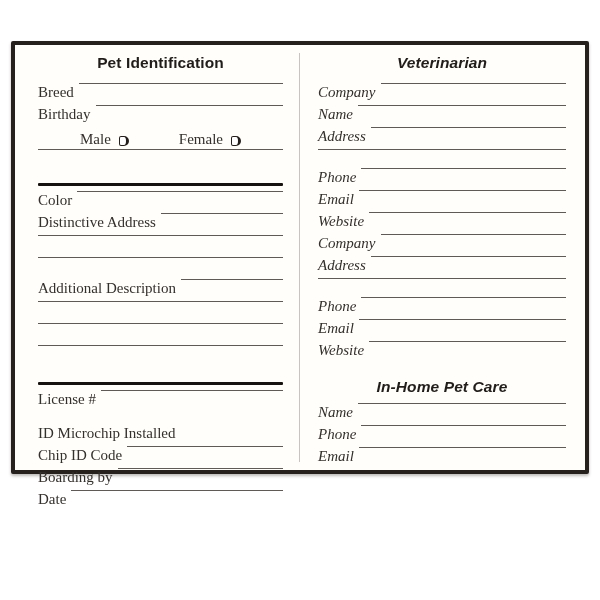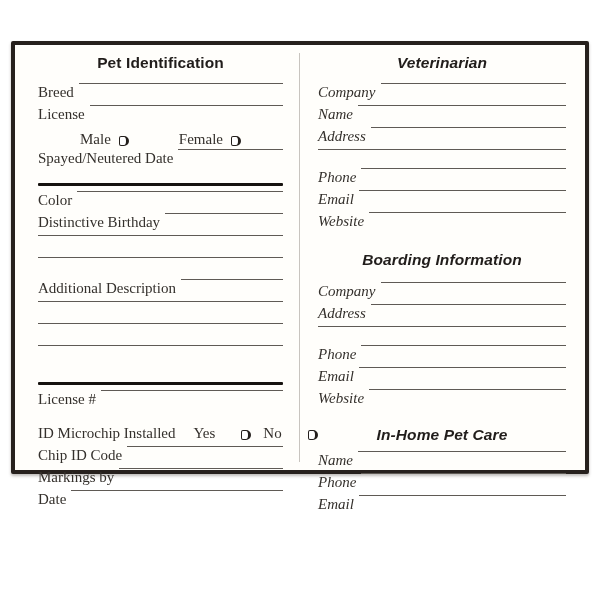--- a/index.html
+++ b/index.html
@@ -74,44 +74,43 @@
   <div class="vrule"></div>
 
   <div class="col col-left">
     <div class="heading">Pet Identification</div>
     <div>
         <div class="row">
           <span class="label">Breed</span>
           <span class="line"></span>
         </div>
         <div class="row">
-          <span class="label">License</span>
+          <span class="label">Birthday</span>
           <span class="line"></span>
         </div>
         <div class="row cbrow">
           <span class="cbgroup">
             <span class="label">Male</span>
             <span class="cb"></span>
           </span>
           <span class="cbgroup">
             <span class="label">Female</span>
             <span class="cb"></span>
           </span>
         </div>
         <div class="row">
-          <span class="label">Spayed/Neutered Date</span>
           <span class="line"></span>
         </div>
         <div class="hr"></div>
         <div class="row">
           <span class="label">Color</span>
           <span class="line"></span>
         </div>
         <div class="row">
-          <span class="label">Distinctive Birthday</span>
+          <span class="label">Distinctive Address</span>
           <span class="line"></span>
         </div>
         <div class="row blank">
           <span class="line"></span>
         </div>
         <div class="row blank">
           <span class="line"></span>
         </div>
         <div class="row">
           <span class="label">Additional Description</span>
@@ -127,37 +126,27 @@
           <span class="line"></span>
         </div>
         <div class="hr wide-gap"></div>
         <div class="row">
           <span class="label">License #</span>
           <span class="line"></span>
         </div>
         <div class="spacer"></div>
         <div class="row cbin">
           <span class="label">ID Microchip Installed</span>
-          <span class="options">
-            <span class="cbgroup">
-              <span class="label">Yes</span>
-              <span class="cb"></span>
-            </span>
-            <span class="cbgroup">
-              <span class="label">No</span>
-              <span class="cb"></span>
-            </span>
-          </span>
         </div>
         <div class="row">
           <span class="label">Chip ID Code</span>
           <span class="line"></span>
         </div>
         <div class="row">
-          <span class="label">Markings by</span>
+          <span class="label">Boarding by</span>
           <span class="line"></span>
         </div>
         <div class="row">
           <span class="label">Date</span>
           <span class="line"></span>
         </div>
       </div>
   </div>
 
   <div class="col col-right">
@@ -188,21 +177,20 @@
             <span class="line"></span>
           </div>
           <div class="row">
             <span class="label">Website</span>
             <span class="line"></span>
           </div>
         </div>
     </div>
 
     <div>
-      <div class="heading sub">Boarding Information</div>
       <div>
           <div class="row">
             <span class="label">Company</span>
             <span class="line"></span>
           </div>
           <div class="row">
             <span class="label">Address</span>
             <span class="line"></span>
           </div>
           <div class="row blank">

